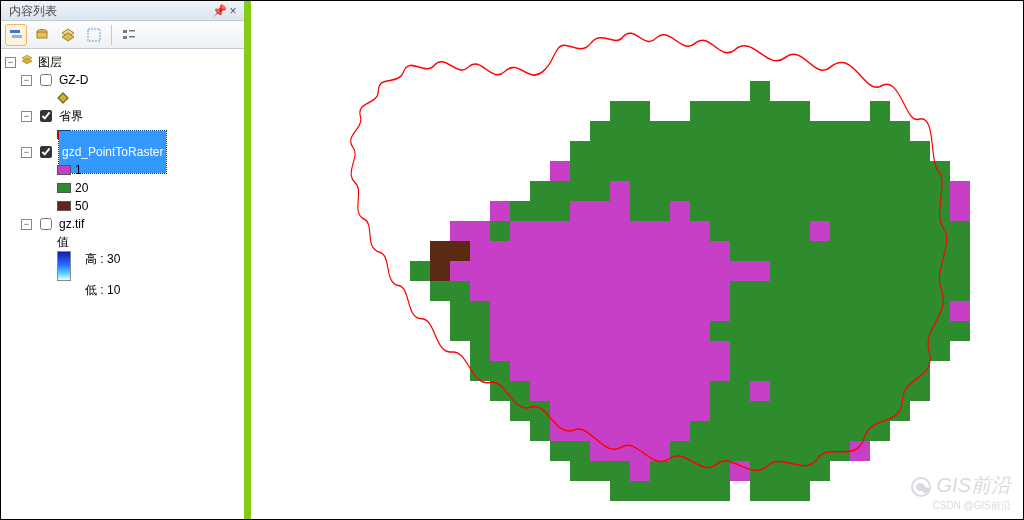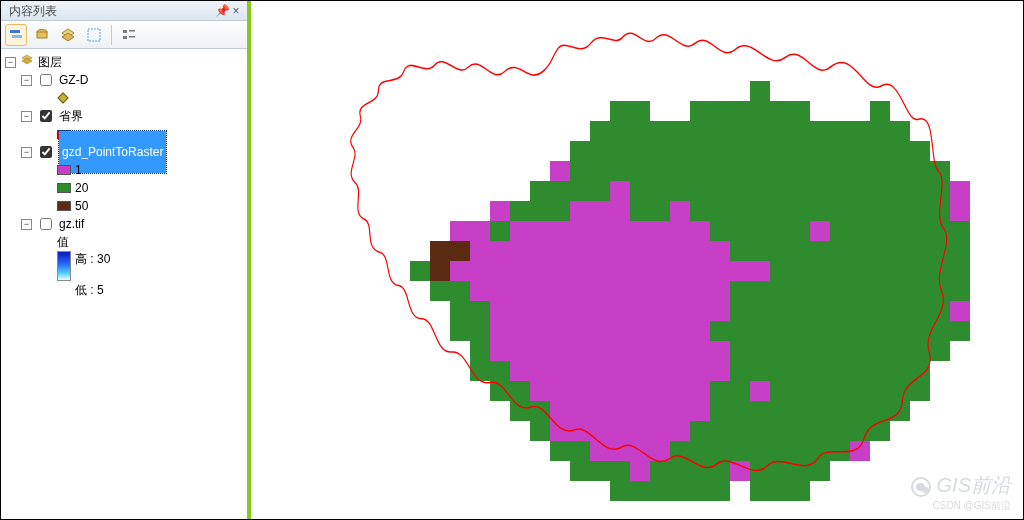--- a/index.html
+++ b/index.html
@@ -13,21 +13,21 @@
     overflow: hidden;
     position: relative;
     border: 1px solid #000;
   }
   .sidebar {
     position: absolute;
     left: 0; top: 0;
     width: 250px;
     height: 100%;
     background: #fff;
-    border-right: 4px solid #84cc16;
+    border-right: 7px solid #84cc16;
   }
   .panel-title {
     height: 20px;
     line-height: 20px;
     padding: 0 4px 0 8px;
     background: linear-gradient(#eef3f8, #dce6f0);
     border-bottom: 1px solid #c0cbd6;
     color: #4a4a4a;
     display: flex;
     align-items: center;
@@ -81,21 +81,21 @@
   .swatch.outline { background:#fff; border:2px solid #e00000; width:13px; height:9px; }
   .diamond {
     width:8px; height:8px; background:#c9b037; border:1px solid #6b5a12;
     transform: rotate(45deg); margin-left:2px;
   }
   .ramp {
     width:14px; height:30px;
     background: linear-gradient(#0a1dbb 0%, #2a6bff 45%, #4fd0ff 75%, #e8ffff 100%);
     border:1px solid #888;
   }
-  .ramp-wrap { display:flex; gap:4px; align-items:flex-start; padding-left:54px; }
+  .ramp-wrap { display:flex; gap:14px; align-items:flex-start; padding-left:54px; }
   .ramp-labels { display:flex; flex-direction:column; justify-content:space-between; height:46px; padding-top:0; }
 
   
   .mapview {
     position:absolute; left:279px; top:0; right:0; bottom:0; background:#fff;
   }
   .mapview svg { position:absolute; left:0; top:0; }
 
   .watermark {
     position:absolute; right:12px; bottom:6px; text-align:right;
@@ -212,21 +212,21 @@
       <input type="checkbox" class="cb" style="">
       <span class="label">gz.tif</span>
     </div>
     <div class="row indent3">
       <span class="label">值</span>
     </div>
     <div class="ramp-wrap">
       <div class="ramp"></div>
       <div class="ramp-labels">
         <span class="label">高 : 30</span>
-        <span class="label" style="margin-top:14px">低 : 5</span>
+        <span class="label" style="margin-top:14px">低 : 10</span>
       </div>
     </div>
   </div>
 </div>
 
 <div class="mapview">
   <svg id="mapsvg" width="745" height="520">
       <g>
         <rect x="470" y="80" width="20" height="20" fill="#2e8b2e"></rect>
         <rect x="330" y="100" width="20" height="20" fill="#2e8b2e"></rect>

